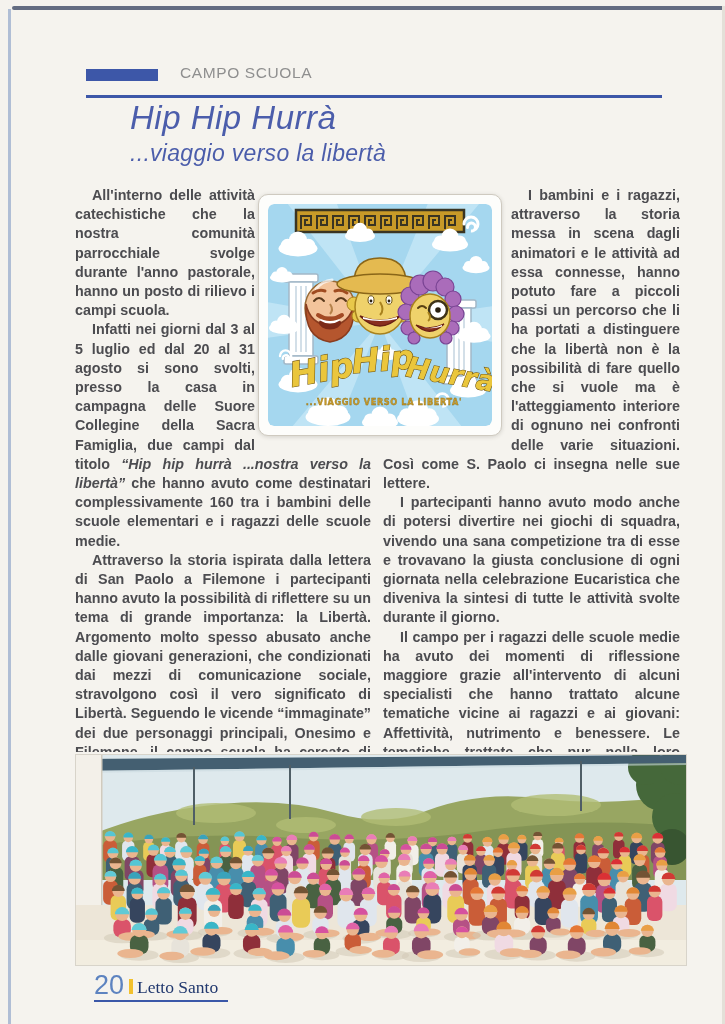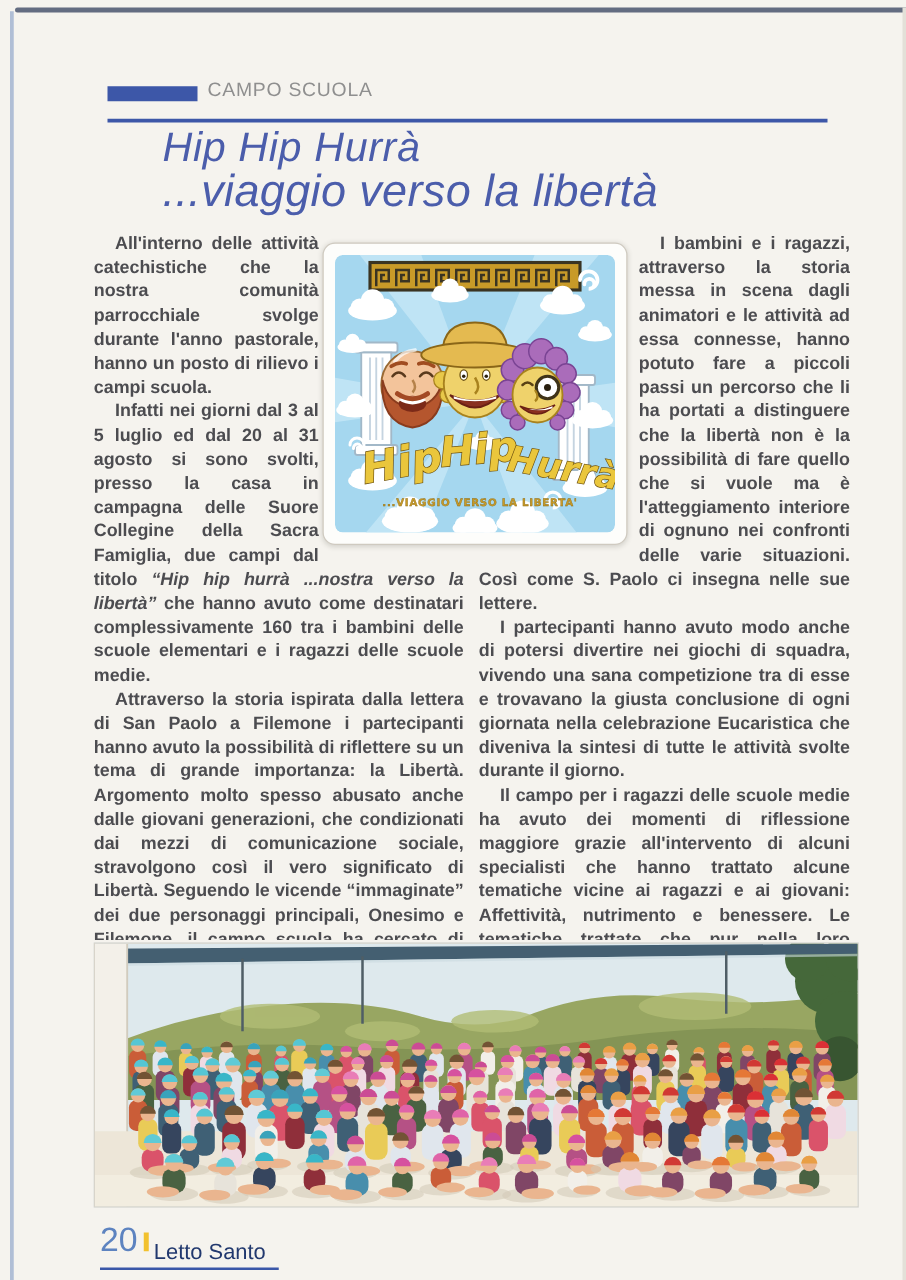--- a/index.html
+++ b/index.html
@@ -10,26 +10,26 @@
   }
   .page{
     position:absolute;inset:0;background:#f5f3ee;
   }
   .edge-top{position:absolute;top:6px;left:12px;right:0;height:4px;background:#49536d;border-radius:2px 0 0 2px;opacity:.85;}
   .edge-left{position:absolute;top:9px;left:8px;width:3px;bottom:0;background:#93a7ca;opacity:.7;}
   .edge-right{position:absolute;top:6px;right:0;width:3px;bottom:0;background:#e3e0d8;}
 
   
   .header-bar{position:absolute;left:86px;top:69px;width:72px;height:12px;background:#3d57a8;}
-  .section-label{position:absolute;left:166px;top:64px;font-size:15.5px;letter-spacing:.6px;color:#8f8f8f;}
+  .section-label{position:absolute;left:180px;top:64px;font-size:15.5px;letter-spacing:.6px;color:#8f8f8f;}
   .header-rule{position:absolute;left:86px;top:95px;width:576px;height:2.5px;background:#3d57a8;}
 
   .title-block{position:absolute;left:130px;top:100px;width:470px;text-align:left;color:#4b5dab;font-style:italic;}
   .page-title{font-size:33px;line-height:36px;letter-spacing:.5px;}
-  .page-subtitle{font-size:36px;line-height:32px;margin-top:1px;letter-spacing:.3px;}
+  .page-subtitle{font-size:23px;line-height:32px;margin-top:1px;letter-spacing:.3px;}
 
   
   .col{
     position:absolute;top:186px;height:566px;overflow:hidden;
     font-size:14.3px;line-height:19.2px;color:#4c4c50;text-align:justify;
     hyphens:auto;-webkit-hyphens:auto;
   }
   .col-left{left:75px;width:296px;}
   .col-right{left:383px;width:297px;}
   .col p{margin:0;text-indent:17px;font-weight:bold;}
@@ -52,26 +52,26 @@
 
   
   .photo-frame{
     position:absolute;left:75px;top:754px;width:610px;height:210px;
     border:1px solid #d8d4ca;box-sizing:content-box;background:#dde8ec;
   }
   .photo-frame svg{display:block;}
 
   
   .footer{
-    position:absolute;left:80px;top:971px;display:flex;align-items:center;
+    position:absolute;left:94px;top:971px;display:flex;align-items:center;
     border-bottom:2px solid #3a57a8;padding:0 10px 2px 0;width:fit-content;
   }
   .footer-number{font-size:27px;color:#5d83c0;line-height:26px;}
   .footer-tick{width:4px;height:15px;background:#f2c12e;margin:4px 4px 0 5px;}
-  .footer-name{font-family:Liberation Sans, sans-serif;font-size:17.5px;color:#21386e;margin-top:20px;}
+  .footer-name{font-family:Liberation Serif, serif;font-size:17.5px;color:#21386e;margin-top:6px;}
 </style>
 </head>
 <body>
 
 <div class="page">
   <div class="edge-top"></div>
   <div class="edge-left"></div>
   <div class="edge-right"></div>
 
   <div class="header-bar"></div>

